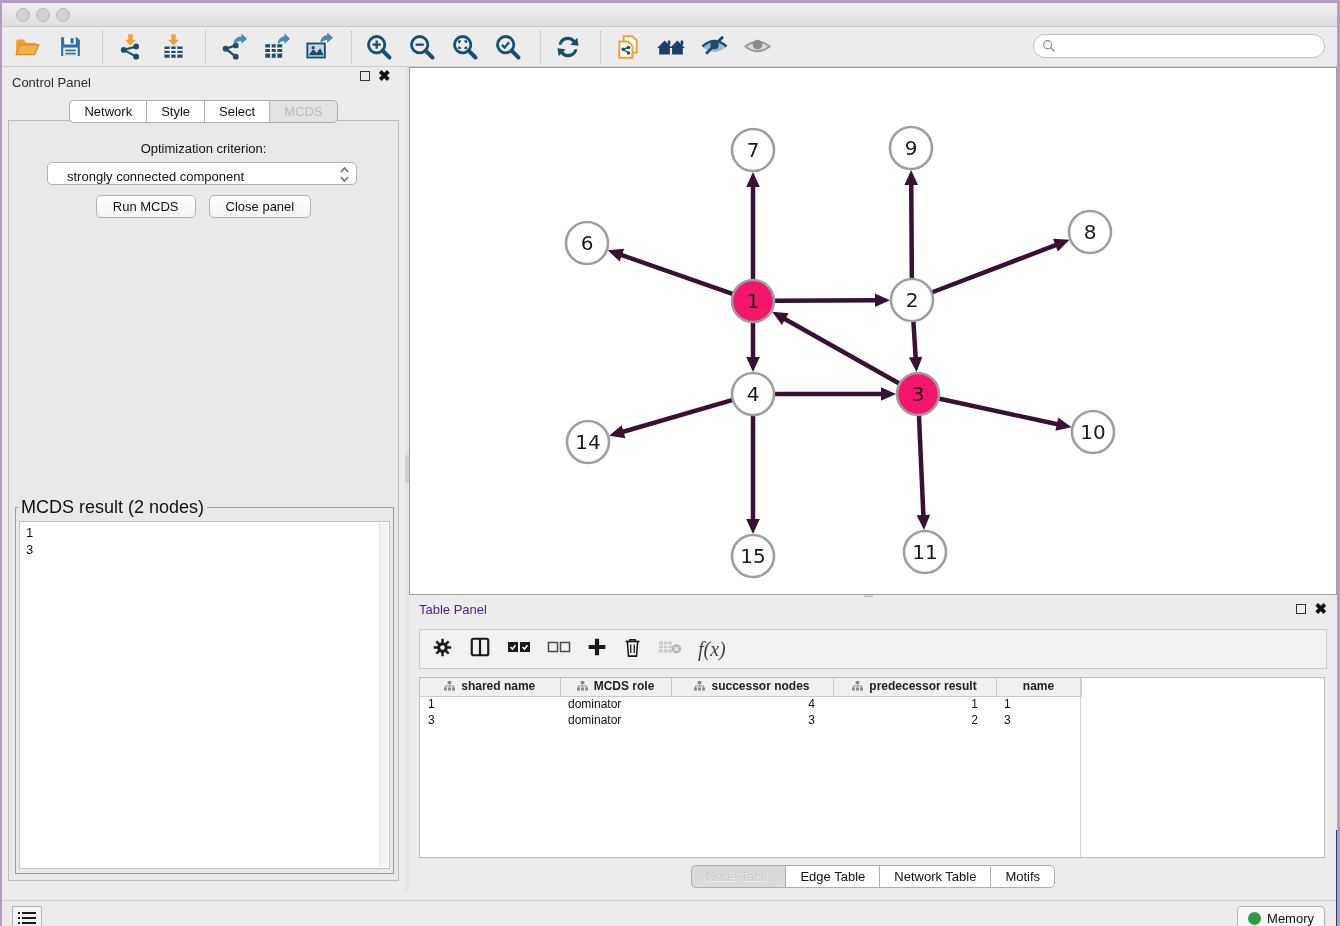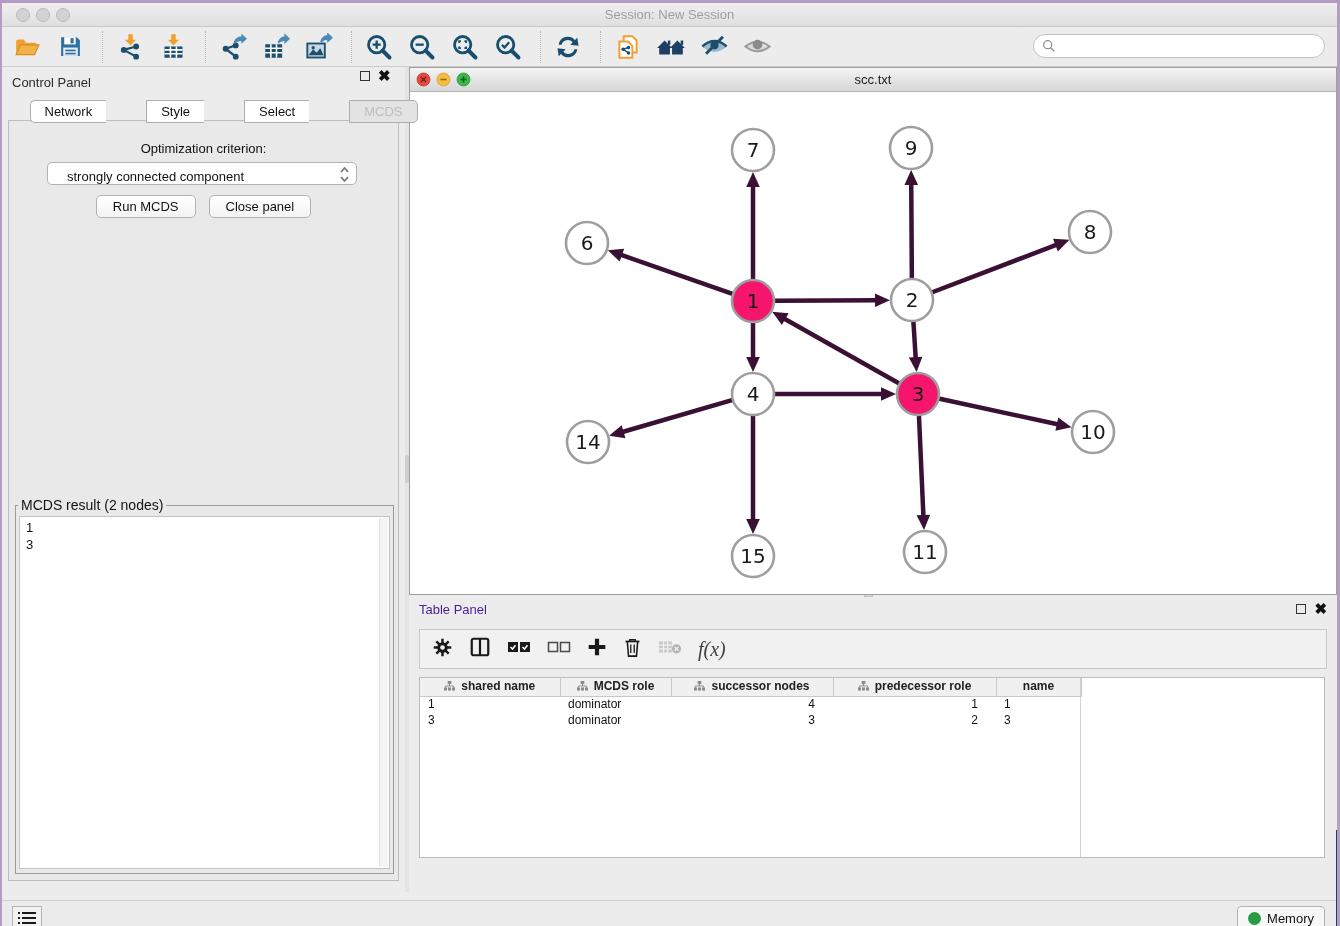--- a/index.html
+++ b/index.html
@@ -27,34 +27,34 @@
   .searchbox input { border:none; outline:none; flex:1; font-size:13px; background:transparent; margin-left:5px; font-family:"Liberation Sans",sans-serif; }
 
   
   .cp-header { left:0; top:64px; width:403px; height:30px; }
   .panel-title { font-size:13px; color:#2b2b2b; }
   .panel-btns { position:absolute; right:14px; top:4px; display:flex; gap:8px; align-items:center; }
   .float-btn { width:10px; height:10px; border:1.6px solid #333; display:inline-block; }
   .close-x { font-size:15px; font-weight:bold; color:#111; line-height:10px; }
 
   .cp-tabs { left:0; top:97px; width:403px; display:flex; justify-content:center; position:absolute; z-index:3; }
-  .seg-tab { font-size:13px; padding:3px 14px; background:#fff; border:1px solid #aeaeae; border-right:none; color:#111; cursor:default;margin-left:40px; }
+  .seg-tab { font-size:13px; padding:3px 14px; background:#fff; border:1px solid #aeaeae; border-right:none; color:#111; cursor:default; }
   .seg-tab:first-child { border-radius:5px 0 0 5px; }
   .seg-tab:last-child { border-radius:0 5px 5px 0; border-right:1px solid #aeaeae; }
   .seg-tab.sel { background:#e3e3e3; color:#bdbdbd; }
 
   .cp-body { left:6px; top:117px; width:391px; height:761px; background:#e9e9e9; border:1px solid #bdbdbd; }
   .opt-label { position:absolute; top:20px; left:0; right:0; text-align:center; font-size:13px; color:#111; }
   .select { position:absolute; top:41px; left:38px; width:310px; height:23px; background:#fff; border:1px solid #b2b2b2; border-radius:5px; font-size:13px; color:#111; display:flex; align-items:flex-end; padding-left:19px; }
   .stepper { position:absolute; right:6px; top:2px; }
   .btnrow { position:absolute; top:74px; left:0; right:0; display:flex; justify-content:center; gap:13px; }
   .mac-btn { background:linear-gradient(#ffffff,#f3f3f3); border:1px solid #b2b2b2; border-radius:5px; font-size:13px; color:#111; padding:0 16px; height:23px; }
 
   fieldset.result { position:absolute; left:6px; top:376px; width:379px; height:377px; border:1px solid #9c9c9c; background:#e9e9e9; }
-  fieldset.result legend { font-size:14px; color:#111; padding:0 3px; margin-left:2px; }
+  fieldset.result legend { font-size:18px; color:#111; padding:0 3px; margin-left:2px; }
   .result-inner { position:absolute; left:3px; right:3px; top:3px; bottom:4px; background:#fff; border:1px solid #c4c4c4; font-size:13px; color:#111; line-height:17px; padding:2px 6px; }
   .result-scroll { position:absolute; right:1px; top:1px; bottom:1px; width:9px; background:#f4f4f4; border-left:1px solid #e2e2e2; }
 
   
   .vsplit { left:403px; top:64px; width:4px; bottom:34px; background:#e4e4e4; }
   .vsplit-handle { position:absolute; left:403px; top:452px; width:4px; height:28px; background:#cfcfcf; border-radius:2px; }
   .hsplit-handle { position:absolute; left:862px; top:589px; width:9px; height:5px; background:#d6d6d6; border:1px solid #c2c2c2; }
 
   
   .netwin { left:407px; top:64px; width:928px; height:528px; border:1px solid #9f9f9f; background:#fff; }
@@ -84,21 +84,20 @@
   .green-dot { width:13px; height:13px; border-radius:50%; background:#2b9c43; }
   .blue-sliver { position:absolute; right:-3px; bottom:0; width:4px; height:96px; background:#1d3e70; }
 </style>
 </head>
 <body>
 
 <div class="abs titlebar">
   <span class="traffic-inactive" style="left:14px"></span>
   <span class="traffic-inactive" style="left:34px"></span>
   <span class="traffic-inactive" style="left:54px"></span>
-  <div class="win-title">Session: New Session</div>
 </div>
 
 <div class="abs toolbar">
   <span class="tbicon">
     <svg width="26" height="26" viewBox="0 0 24 24">
         <path d="M2 19 V7 q0-2 2-2 h5 l2 3 h8 q2 0 2 2 v1 H6 Z" fill="#efa12f"></path>
         <path d="M2 19 L6 10 h17 l-4 9 Z" fill="#f2b24a" stroke="#d78d20" stroke-width="1"></path>
       </svg>
   </span>
   <span class="tbicon">
@@ -275,37 +274,20 @@
         <div>3</div>
       </div>
   </fieldset>
 </div>
 
 <div class="abs vsplit"></div>
 <div class="vsplit-handle"></div>
 <div class="hsplit-handle"></div>
 
 <div class="abs netwin">
-  <div class="net-titlebar">
-    <span class="lights">
-      <svg width="15" height="15" viewBox="0 0 15 15">
-          <circle cx="7.5" cy="7.5" r="6.5" fill="#e24a3c" stroke="#c03a2e" stroke-width="0.8"></circle>
-          <path d="M5 5 l5 5 M10 5 l-5 5" stroke="#7e1d14" stroke-width="1.5"></path>
-        </svg>
-      <svg width="15" height="15" viewBox="0 0 15 15">
-          <circle cx="7.5" cy="7.5" r="6.5" fill="#f5bd41" stroke="#d99f2b" stroke-width="0.8"></circle>
-          <path d="M4.5 7.5 h6" stroke="#8f6a12" stroke-width="1.6"></path>
-        </svg>
-      <svg width="15" height="15" viewBox="0 0 15 15">
-          <circle cx="7.5" cy="7.5" r="6.5" fill="#3eb54c" stroke="#2d9439" stroke-width="0.8"></circle>
-          <path d="M4.5 7.5 h6 M7.5 4.5 v6" stroke="#0f5d1a" stroke-width="1.6"></path>
-        </svg>
-    </span>
-    <div class="net-title">scc.txt</div>
-  </div>
   <div class="net-canvas">
     <svg id="graph-svg" width="926" height="502">
         <g>
           <line x1="343" y1="187" x2="343" y2="91" stroke="#3a1035" stroke-width="4.5"></line>
           <polygon points="343,79 349.8,94 336.2,94" fill="#3a1035"></polygon>
         </g>
         <g>
           <line x1="323.1752536154717" y1="201.07328138371903" x2="209.0972084320934" y2="161.2146872835025" stroke="#3a1035" stroke-width="4.5"></line>
           <polygon points="197.76878192664867,157.2565623599134 214.1722525151551,155.78477682798112 209.6863776017541,168.62366020081848" fill="#3a1035"></polygon>
         </g>
@@ -507,21 +489,21 @@
                 <path d="M6 3.4 v2 M1.6 7 v-1.6 h8.8 V7" stroke="#8a8a8a" fill="none" stroke-width="1"></path>
               </svg><span class="thlab">successor nodes</span></th>
             <th style="width: 163px;"><svg width="11" height="11" viewBox="0 0 12 12" style="vertical-align:-1px;margin-right:6px">
                 <g fill="#8a8a8a">
                   <rect x="4" y="0" width="4" height="3.4"></rect>
                   <rect x="0" y="7" width="3.2" height="3.4"></rect>
                   <rect x="4.4" y="7" width="3.2" height="3.4"></rect>
                   <rect x="8.8" y="7" width="3.2" height="3.4"></rect>
                 </g>
                 <path d="M6 3.4 v2 M1.6 7 v-1.6 h8.8 V7" stroke="#8a8a8a" fill="none" stroke-width="1"></path>
-              </svg><span class="thlab">predecessor role</span></th>
+              </svg><span class="thlab">predecessor result</span></th>
             <th style="width: 85px;"><span class="thlab">name</span></th>
           </tr>
         </thead>
       <tbody id="table-body">
           <tr>
             <td style="text-align: left;">1</td>
             <td style="text-align: left;">dominator</td>
             <td style="text-align: right; padding-right: 18px;">4</td>
             <td style="text-align: right; padding-right: 18px;">1</td>
             <td style="text-align: left;">1</td>
@@ -531,20 +513,26 @@
             <td style="text-align: left;">dominator</td>
             <td style="text-align: right; padding-right: 18px;">3</td>
             <td style="text-align: right; padding-right: 18px;">2</td>
             <td style="text-align: left;">3</td>
           </tr>
         </tbody>
     </table>
     <div class="colline"></div>
   </div>
 
+  <div class="tp-tabs" id="tp-tabs">
+      <span class="seg-tab sel" style="color: rgb(201, 201, 201); background: rgb(218, 218, 218); text-shadow: rgb(243, 243, 243) 0px 1px 0px;">Node Table</span>
+      <span class="seg-tab">Edge Table</span>
+      <span class="seg-tab">Network Table</span>
+      <span class="seg-tab">Motifs</span>
+    </div>
 </div>
 
 <div class="abs statusbar">
   <span class="list-btn">
     <svg width="18" height="14" viewBox="0 0 18 14">
         <g fill="#1a1a1a">
           <rect x="0" y="1" width="2" height="2"></rect>
           <rect x="4" y="1" width="14" height="2"></rect>
           <rect x="0" y="6" width="2" height="2"></rect>
           <rect x="4" y="6" width="14" height="2"></rect>

